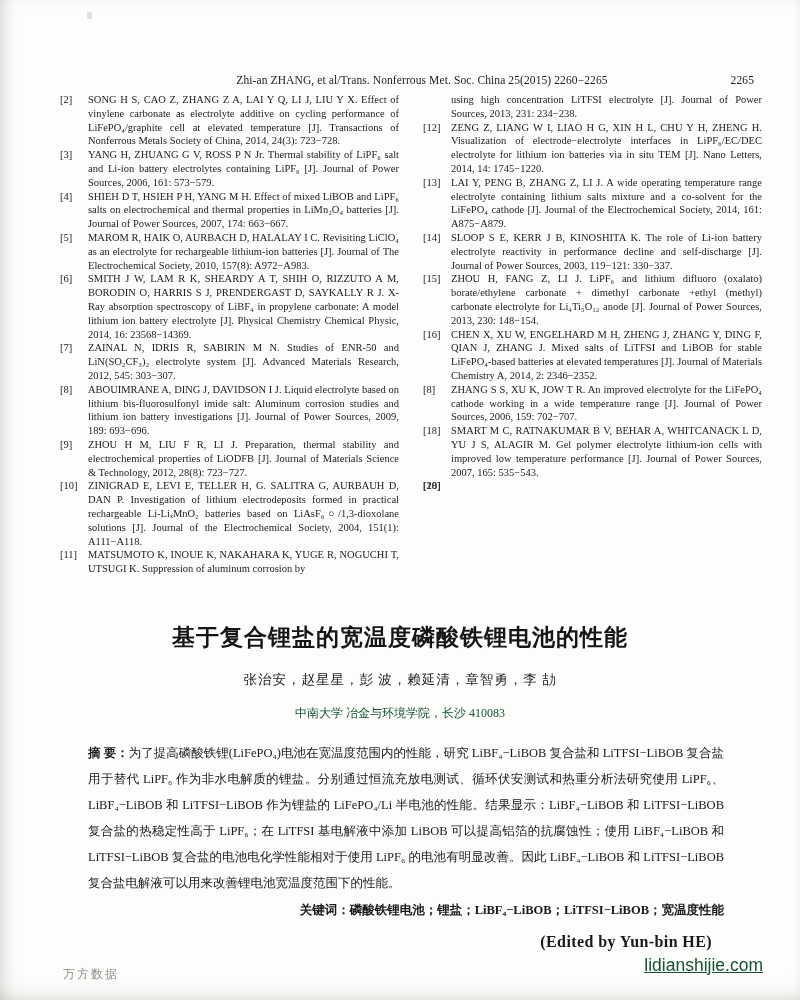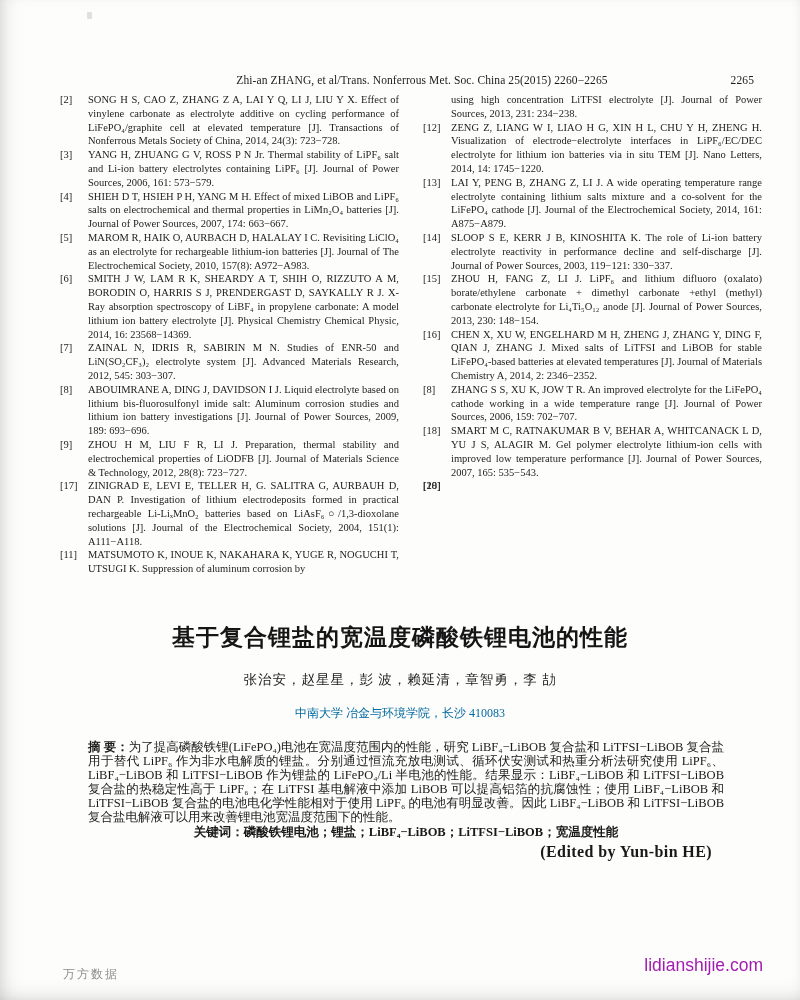--- a/index.html
+++ b/index.html
@@ -54,29 +54,29 @@
     font-family:"Liberation Sans","DejaVu Sans",sans-serif;
     letter-spacing:1px;color:#151515;
   }
   .authors{
     position:absolute;left:0;top:671px;width:800px;
     text-align:center;font-size:13.5px;
     letter-spacing:1px;color:#222;
   }
   .affiliation{
     position:absolute;left:0;top:705px;width:800px;
-    text-align:center;font-size:12px;color:#0369a1;
+    text-align:center;font-size:12px;color:#14532d;
   }
   .abs-block{
     position:absolute;left:88px;top:740px;width:636px;
-    font-size:12.5px;line-height:14px;color:#191919;
+    font-size:12.5px;line-height:26px;color:#191919;
   }
   .abstract{margin:0;text-align:justify;text-justify:inter-ideograph;}
   .abstract .lbl,.keywords .lbl{font-weight:bold;}
-  .keywords{margin:1px 0 0 0;text-align:center;font-weight:600;}
+  .keywords{margin:1px 0 0 0;text-align:right;font-weight:600;}
   .edited{
     margin-top:6px;text-align:right;font-weight:bold;font-size:16px;
     padding-right:12px;letter-spacing:.4px;
   }
   
   .watermark{
     position:absolute;left:63px;top:966px;
     font-size:12px;color:#8e8e8b;letter-spacing:2px;
     font-family:"Liberation Sans","DejaVu Sans",sans-serif;
     text-align:right;
@@ -101,21 +101,21 @@
   <div class="refs">
     <div class="col">
       <div class="ref"><span class="ref-num">[2]</span><span class="ref-text">SONG H S, CAO Z, ZHANG Z A, LAI Y Q, LI J, LIU Y X. Effect of vinylene carbonate as electrolyte additive on cycling performance of LiFePO₄/graphite cell at elevated temperature [J]. Transactions of Nonferrous Metals Society of China, 2014, 24(3): 723−728.</span></div>
       <div class="ref"><span class="ref-num">[3]</span><span class="ref-text">YANG H, ZHUANG G V, ROSS P N Jr. Thermal stability of LiPF₆ salt and Li-ion battery electrolytes containing LiPF₆ [J]. Journal of Power Sources, 2006, 161: 573−579.</span></div>
       <div class="ref"><span class="ref-num">[4]</span><span class="ref-text">SHIEH D T, HSIEH P H, YANG M H. Effect of mixed LiBOB and LiPF₆ salts on electrochemical and thermal properties in LiMn₂O₄ batteries [J]. Journal of Power Sources, 2007, 174: 663−667.</span></div>
       <div class="ref"><span class="ref-num">[5]</span><span class="ref-text">MAROM R, HAIK O, AURBACH D, HALALAY I C. Revisiting LiClO₄ as an electrolyte for rechargeable lithium-ion batteries [J]. Journal of The Electrochemical Society, 2010, 157(8): A972−A983.</span></div>
       <div class="ref"><span class="ref-num">[6]</span><span class="ref-text">SMITH J W, LAM R K, SHEARDY A T, SHIH O, RIZZUTO A M, BORODIN O, HARRIS S J, PRENDERGAST D, SAYKALLY R J. X-Ray absorption spectroscopy of LiBF₄ in propylene carbonate: A model lithium ion battery electrolyte [J]. Physical Chemistry Chemical Physic, 2014, 16: 23568−14369.</span></div>
       <div class="ref"><span class="ref-num">[7]</span><span class="ref-text">ZAINAL N, IDRIS R, SABIRIN M N. Studies of ENR-50 and LiN(SO₂CF₃)₂ electrolyte system [J]. Advanced Materials Research, 2012, 545: 303−307.</span></div>
       <div class="ref"><span class="ref-num">[8]</span><span class="ref-text">ABOUIMRANE A, DING J, DAVIDSON I J. Liquid electrolyte based on lithium bis-fluorosulfonyl imide salt: Aluminum corrosion studies and lithium ion battery investigations [J]. Journal of Power Sources, 2009, 189: 693−696.</span></div>
       <div class="ref"><span class="ref-num">[9]</span><span class="ref-text">ZHOU H M, LIU F R, LI J. Preparation, thermal stability and electrochemical properties of LiODFB [J]. Journal of Materials Science &amp; Technology, 2012, 28(8): 723−727.</span></div>
-      <div class="ref"><span class="ref-num">[17]</span><span class="ref-text">ZINIGRAD E, LEVI E, TELLER H, G. SALITRA G, AURBAUH D, DAN P. Investigation of lithium electrodeposits formed in practical rechargeable Li-LiₓMnO₂ batteries based on LiAsF₆○/1,3-dioxolane solutions [J]. Journal of the Electrochemical Society, 2004, 151(1): A111−A118.</span></div>
+      <div class="ref"><span class="ref-num">[10]</span><span class="ref-text">ZINIGRAD E, LEVI E, TELLER H, G. SALITRA G, AURBAUH D, DAN P. Investigation of lithium electrodeposits formed in practical rechargeable Li-LiₓMnO₂ batteries based on LiAsF₆○/1,3-dioxolane solutions [J]. Journal of the Electrochemical Society, 2004, 151(1): A111−A118.</span></div>
       <div class="ref"><span class="ref-num">[11]</span><span class="ref-text">MATSUMOTO K, INOUE K, NAKAHARA K, YUGE R, NOGUCHI T, UTSUGI K. Suppression of aluminum corrosion by</span></div>
     </div>
     <div class="col">
       <div class="ref"><span class="ref-text">using high concentration LiTFSI electrolyte [J]. Journal of Power Sources, 2013, 231: 234−238.</span></div>
       <div class="ref"><span class="ref-num">[12]</span><span class="ref-text">ZENG Z, LIANG W I, LIAO H G, XIN H L, CHU Y H, ZHENG H. Visualization of electrode−electrolyte interfaces in LiPF₆/EC/DEC electrolyte for lithium ion batteries via in situ TEM [J]. Nano Letters, 2014, 14: 1745−1220.</span></div>
       <div class="ref"><span class="ref-num">[13]</span><span class="ref-text">LAI Y, PENG B, ZHANG Z, LI J. A wide operating temperature range electrolyte containing lithium salts mixture and a co-solvent for the LiFePO₄ cathode [J]. Journal of the Electrochemical Society, 2014, 161: A875−A879.</span></div>
       <div class="ref"><span class="ref-num">[14]</span><span class="ref-text">SLOOP S E, KERR J B, KINOSHITA K. The role of Li-ion battery electrolyte reactivity in performance decline and self-discharge [J]. Journal of Power Sources, 2003, 119−121: 330−337.</span></div>
       <div class="ref"><span class="ref-num">[15]</span><span class="ref-text">ZHOU H, FANG Z, LI J. LiPF₆ and lithium difluoro (oxalato) borate/ethylene carbonate + dimethyl carbonate +ethyl (methyl) carbonate electrolyte for Li₄Ti₅O₁₂ anode [J]. Journal of Power Sources, 2013, 230: 148−154.</span></div>
       <div class="ref"><span class="ref-num">[16]</span><span class="ref-text">CHEN X, XU W, ENGELHARD M H, ZHENG J, ZHANG Y, DING F, QIAN J, ZHANG J. Mixed salts of LiTFSI and LiBOB for stable LiFePO₄-based batteries at elevated temperatures [J]. Journal of Materials Chemistry A, 2014, 2: 2346−2352.</span></div>
       <div class="ref"><span class="ref-num">[8]</span><span class="ref-text">ZHANG S S, XU K, JOW T R. An improved electrolyte for the LiFePO₄ cathode working in a wide temperature range [J]. Journal of Power Sources, 2006, 159: 702−707.</span></div>
@@ -129,15 +129,15 @@
   <div class="authors">张治安，赵星星，彭 波，赖延清，章智勇，李 劼</div>
   <div class="affiliation">中南大学 冶金与环境学院，长沙 410083</div>
 
   <div class="abs-block">
     <p class="abstract"><span class="lbl">摘 要：</span><span>为了提高磷酸铁锂(LiFePO₄)电池在宽温度范围内的性能，研究 LiBF₄−LiBOB 复合盐和 LiTFSI−LiBOB 复合盐用于替代 LiPF₆ 作为非水电解质的锂盐。分别通过恒流充放电测试、循环伏安测试和热重分析法研究使用 LiPF₆、LiBF₄−LiBOB 和 LiTFSI−LiBOB 作为锂盐的 LiFePO₄/Li 半电池的性能。结果显示：LiBF₄−LiBOB 和 LiTFSI−LiBOB 复合盐的热稳定性高于 LiPF₆；在 LiTFSI 基电解液中添加 LiBOB 可以提高铝箔的抗腐蚀性；使用 LiBF₄−LiBOB 和 LiTFSI−LiBOB 复合盐的电池电化学性能相对于使用 LiPF₆ 的电池有明显改善。因此 LiBF₄−LiBOB 和 LiTFSI−LiBOB 复合盐电解液可以用来改善锂电池宽温度范围下的性能。</span></p>
     <p class="keywords"><span class="lbl">关键词：</span><span>磷酸铁锂电池；锂盐；LiBF₄−LiBOB；LiTFSI−LiBOB；宽温度性能</span></p>
     <div class="edited">(Edited by Yun-bin HE)</div>
   </div>
 
   <div class="watermark">万方数据</div>
-  <div class="site" style="color: #a21caf;">lidianshijie.com</div>
+  <div class="site" style="color: #14532d; text-decoration: underline;">lidianshijie.com</div>
 
 </div>
 
 </body></html>

